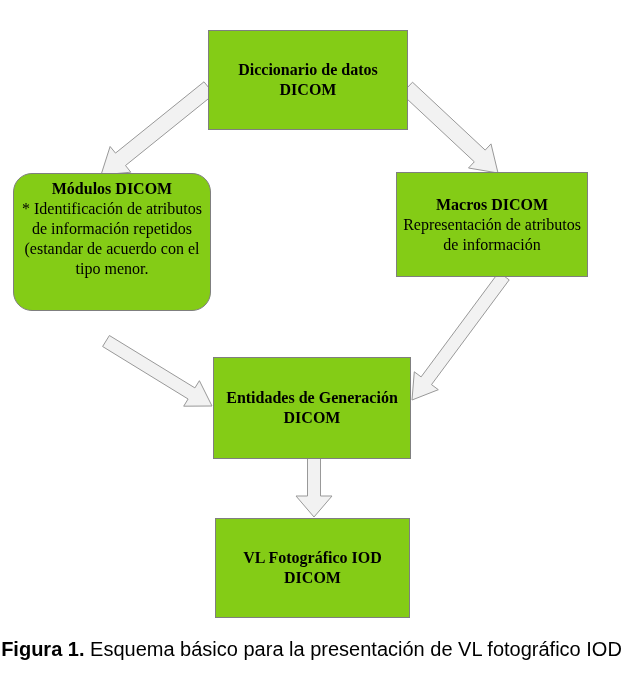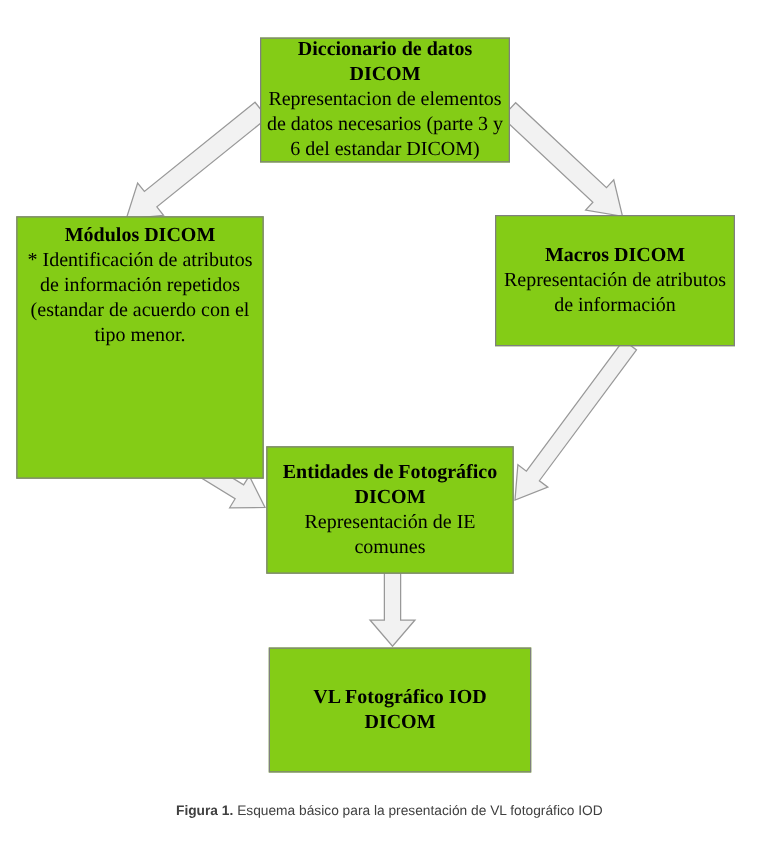--- a/index.html
+++ b/index.html
@@ -27,77 +27,72 @@
     justify-content: center;
     text-align: center;
     font-size: 16px;
     line-height: 20px;
     color: #000000;
     padding: 2px 3px;
   }
   .node .title { font-weight: bold; white-space: pre-line; }
   .node .body  { white-space: pre-line; }
   #box-dictionary { left: 208px; top: 30px;  width: 200px; height: 100px; }
-  #box-modules    { left: 13px;  top: 173px; width: 198px; height: 210px; justify-content: flex-start; padding-top: 5px; }
+  #box-modules    { left: 13px;  top: 173px; width: 198px; height: 138px; justify-content: flex-start; padding-top: 5px; border-radius: 19px; }
   #box-modules .body + .body { margin-top: 6px; }
   #box-macros     { left: 396px; top: 172px; width: 192px; height: 105px; }
   #box-entities   { left: 213px; top: 357px; width: 198px; height: 102px; }
-  #box-vl         { left: 215px; top: 518px; width: 210px; height: 100px; justify-content: center; }
+  #box-vl         { left: 215px; top: 518px; width: 195px; height: 100px; justify-content: center; }
   .caption {
     position: absolute;
     left: 0; right: 0;
     top: 639px;
     text-align: center;
     font-family: "Liberation Sans", "DejaVu Sans", sans-serif;
-    font-size: 11px;
+    font-size: 20px;
     line-height: 20px;
-    color: #404040;
+    color: #000000;
   }
   .caption .cap-label { font-weight: bold; }
 </style>
 </head>
 <body>
 
 <div class="canvas">
 
   <svg id="arrow-layer" viewBox="0 0 623 685" xmlns="http://www.w3.org/2000/svg">
       <polygon points="204.0,81.8 115.5,153.1 110.1,146.5 101.0,175.0 130.8,172.2 125.5,165.5 214.0,94.2" fill="#f2f2f2" stroke="#999999" stroke-width="1"></polygon>
       <polygon points="401.5,93.8 474.3,161.8 468.5,168.0 498.0,173.0 491.0,143.9 485.2,150.1 412.5,82.2" fill="#f2f2f2" stroke="#999999" stroke-width="1"></polygon>
       <polygon points="102.6,346.5 188.1,399.0 183.7,406.2 212.0,406.0 199.4,380.7 194.9,387.9 109.4,335.5" fill="#f2f2f2" stroke="#999999" stroke-width="1"></polygon>
       <polygon points="498.8,272.1 421.1,376.9 414.3,371.8 412.0,400.0 438.3,389.7 431.5,384.6 509.2,279.9" fill="#f2f2f2" stroke="#999999" stroke-width="1"></polygon>
       <polygon points="307.5,458.0 307.5,496.0 296.0,496.0 314.0,517.0 332.0,496.0 320.5,496.0 320.5,458.0" fill="#f2f2f2" stroke="#999999" stroke-width="1"></polygon>
     </svg>
 
   <div class="node" id="box-dictionary">
     <div class="title">Diccionario de datos
 DICOM</div>
-    <div class="body">Representacion de elementos
-de datos necesarios (parte 3 y
-6 del estandar DICOM)</div>
   </div>
 
   <div class="node" id="box-modules">
     <div class="title">Módulos DICOM</div>
     <div class="body">* Identificación de atributos
 de información repetidos
 (estandar de acuerdo con el
 tipo menor.</div>
   </div>
 
   <div class="node" id="box-macros">
     <div class="title">Macros DICOM</div>
     <div class="body">Representación de atributos
 de información</div>
   </div>
 
   <div class="node" id="box-entities">
-    <div class="title">Entidades de Fotográfico
+    <div class="title">Entidades de Generación
 DICOM</div>
-    <div class="body">Representación de IE
-comunes</div>
   </div>
 
   <div class="node" id="box-vl">
     <div class="title">VL Fotográfico IOD
 DICOM</div>
   </div>
 
   <div class="caption">
     <span class="cap-label">Figura 1.</span>
     <span class="cap-text">Esquema básico para la presentación de VL fotográfico IOD</span>

